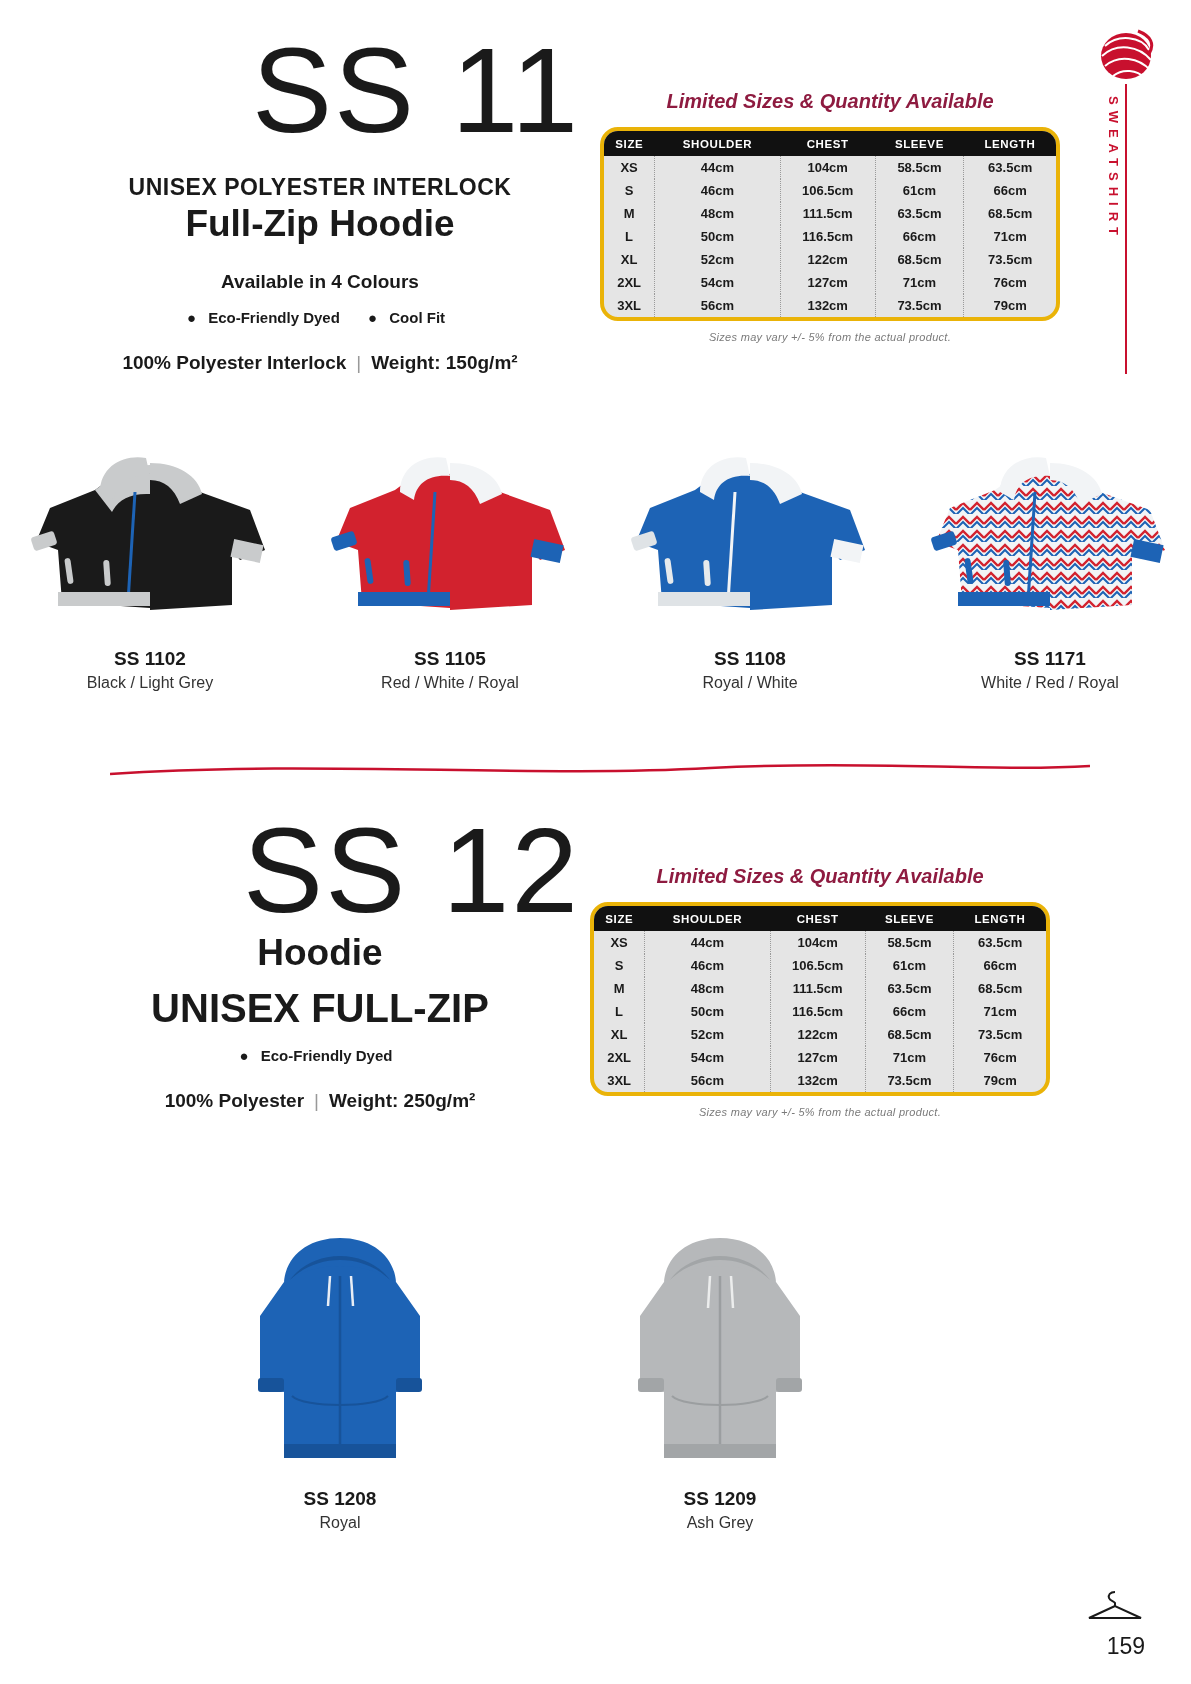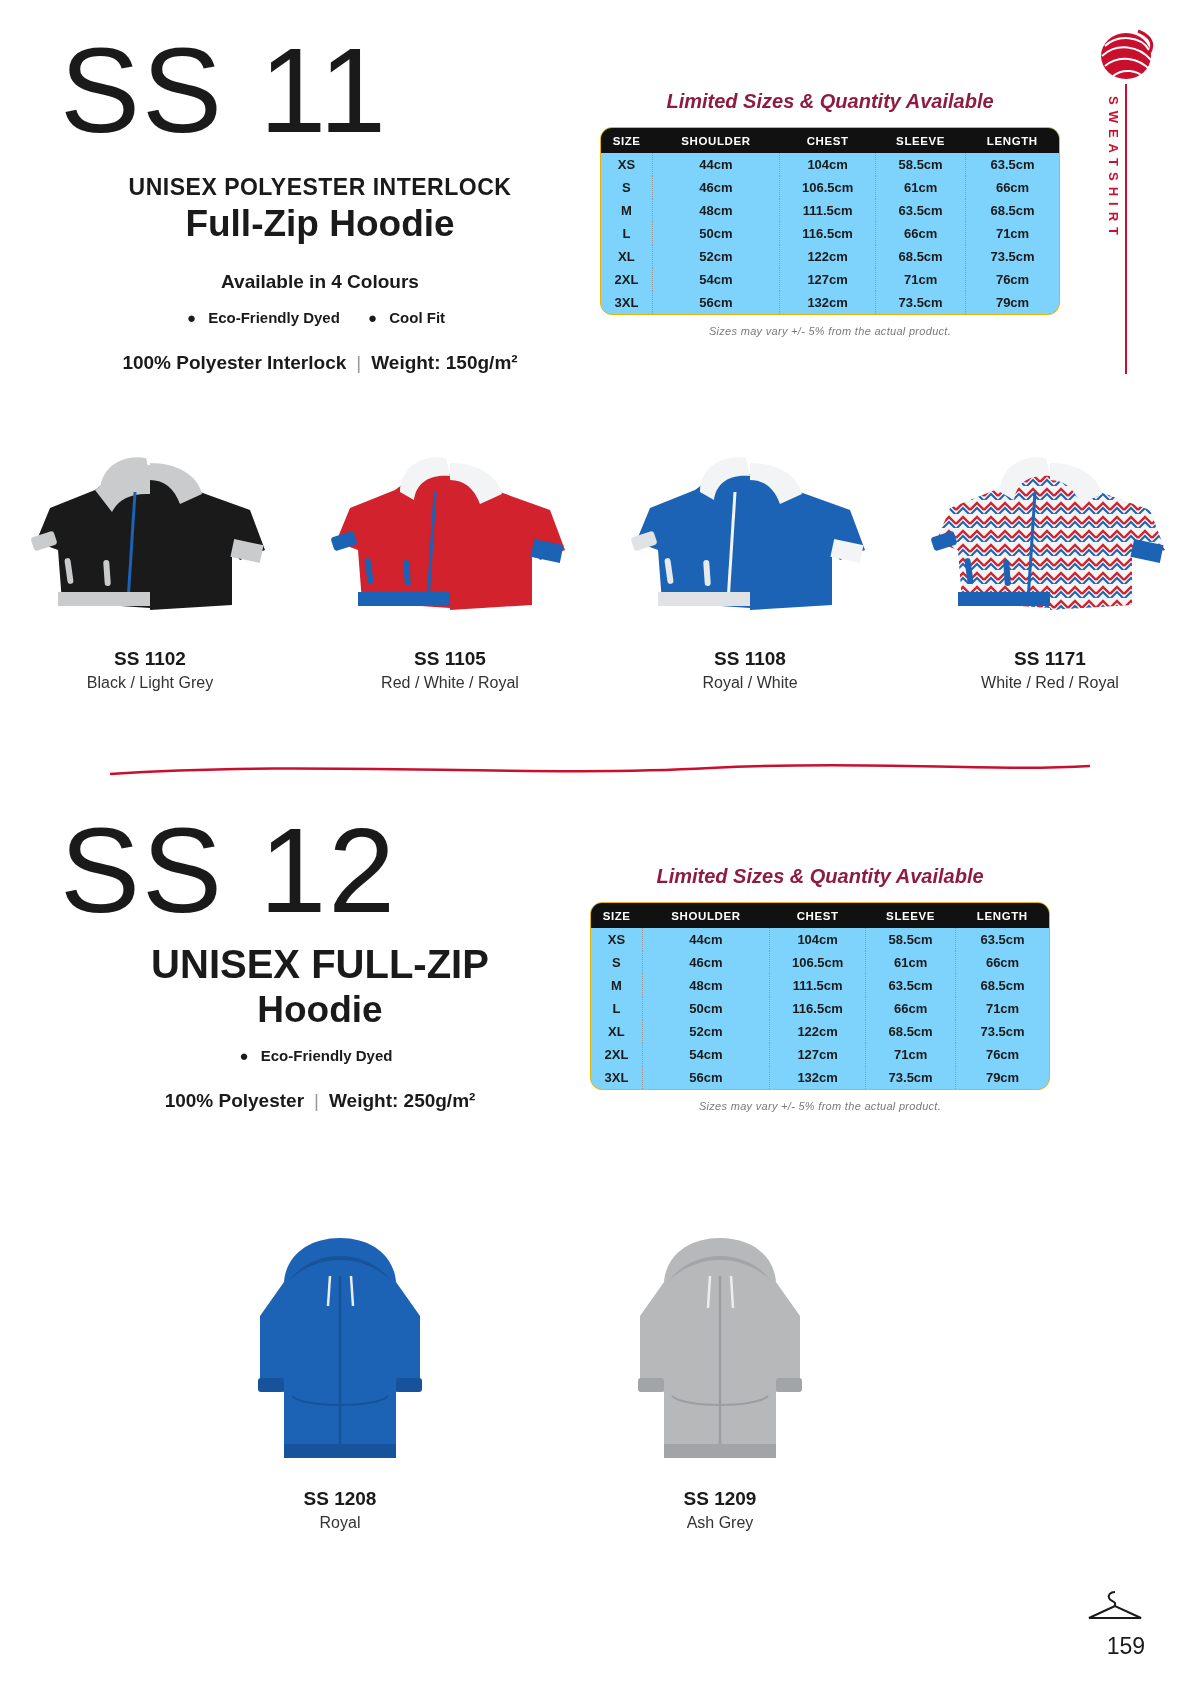--- a/index.html
+++ b/index.html
@@ -52,21 +52,21 @@
   
   .block { position: absolute; left: 0; width: 1191px; }
   .block-1 { top: 30px; }
   .block-2 { top: 810px; }
 
   .code-big {
     font-size: 120px;
     font-weight: 400;
     letter-spacing: 2px;
     line-height: 1;
-    text-align: left;
+    text-align: right;
     color: #1a1a1a;
     font-family: "Liberation Sans", sans-serif;
   }
   .left-col {
     position: absolute;
     left: 60px;
     top: 0;
     width: 520px;
     text-align: center;
   }
@@ -117,24 +117,24 @@
   }
   .limited {
     font-size: 20px;
     font-weight: 700;
     font-style: italic;
     color: #8e1b40;
     text-align: center;
     margin-bottom: 14px;
   }
   .table-wrap {
-    border: 1px solid #eab308;
-    border-radius: 12px;
+    border: 4px solid #eab308;
+    border-radius: 18px;
     overflow: hidden;
-    background: #7dd3fc;
+    background: #e5e5e5;
   }
   table.size {
     width: 100%;
     border-collapse: collapse;
     font-size: 13px;
   }
   table.size thead th {
     background: #111;
     color: #fff;
     font-size: 11.5px;
@@ -408,22 +408,22 @@
 </section>
 
 <svg class="divider-line" viewBox="0 0 980 20">
   <path d="M0 14 C200 0, 420 18, 600 8 C760 0, 880 12, 980 6" stroke="#c8102e" stroke-width="2.5" fill="none"></path>
 </svg>
 
 <section class="block block-2">
 
   <div class="left-col">
     <div class="code-big">SS 12</div>
+    <div class="sub2">Hoodie</div>
     <div class="sub2" style="font-size:40px;margin-top:12px;">UNISEX FULL-ZIP</div>
-    <div class="sub2">Hoodie</div>
     <div class="features">
       <span>● <span>Eco-Friendly Dyed</span></span>
     </div>
     <div class="composition">
       <span>100% Polyester</span><span class="divider">|</span><span>Weight: 250g/m²</span>
     </div>
   </div>
 
   <div class="right-col" style="left:590px;top:55px;">
     <div class="limited">Limited Sizes &amp; Quantity Available</div>

